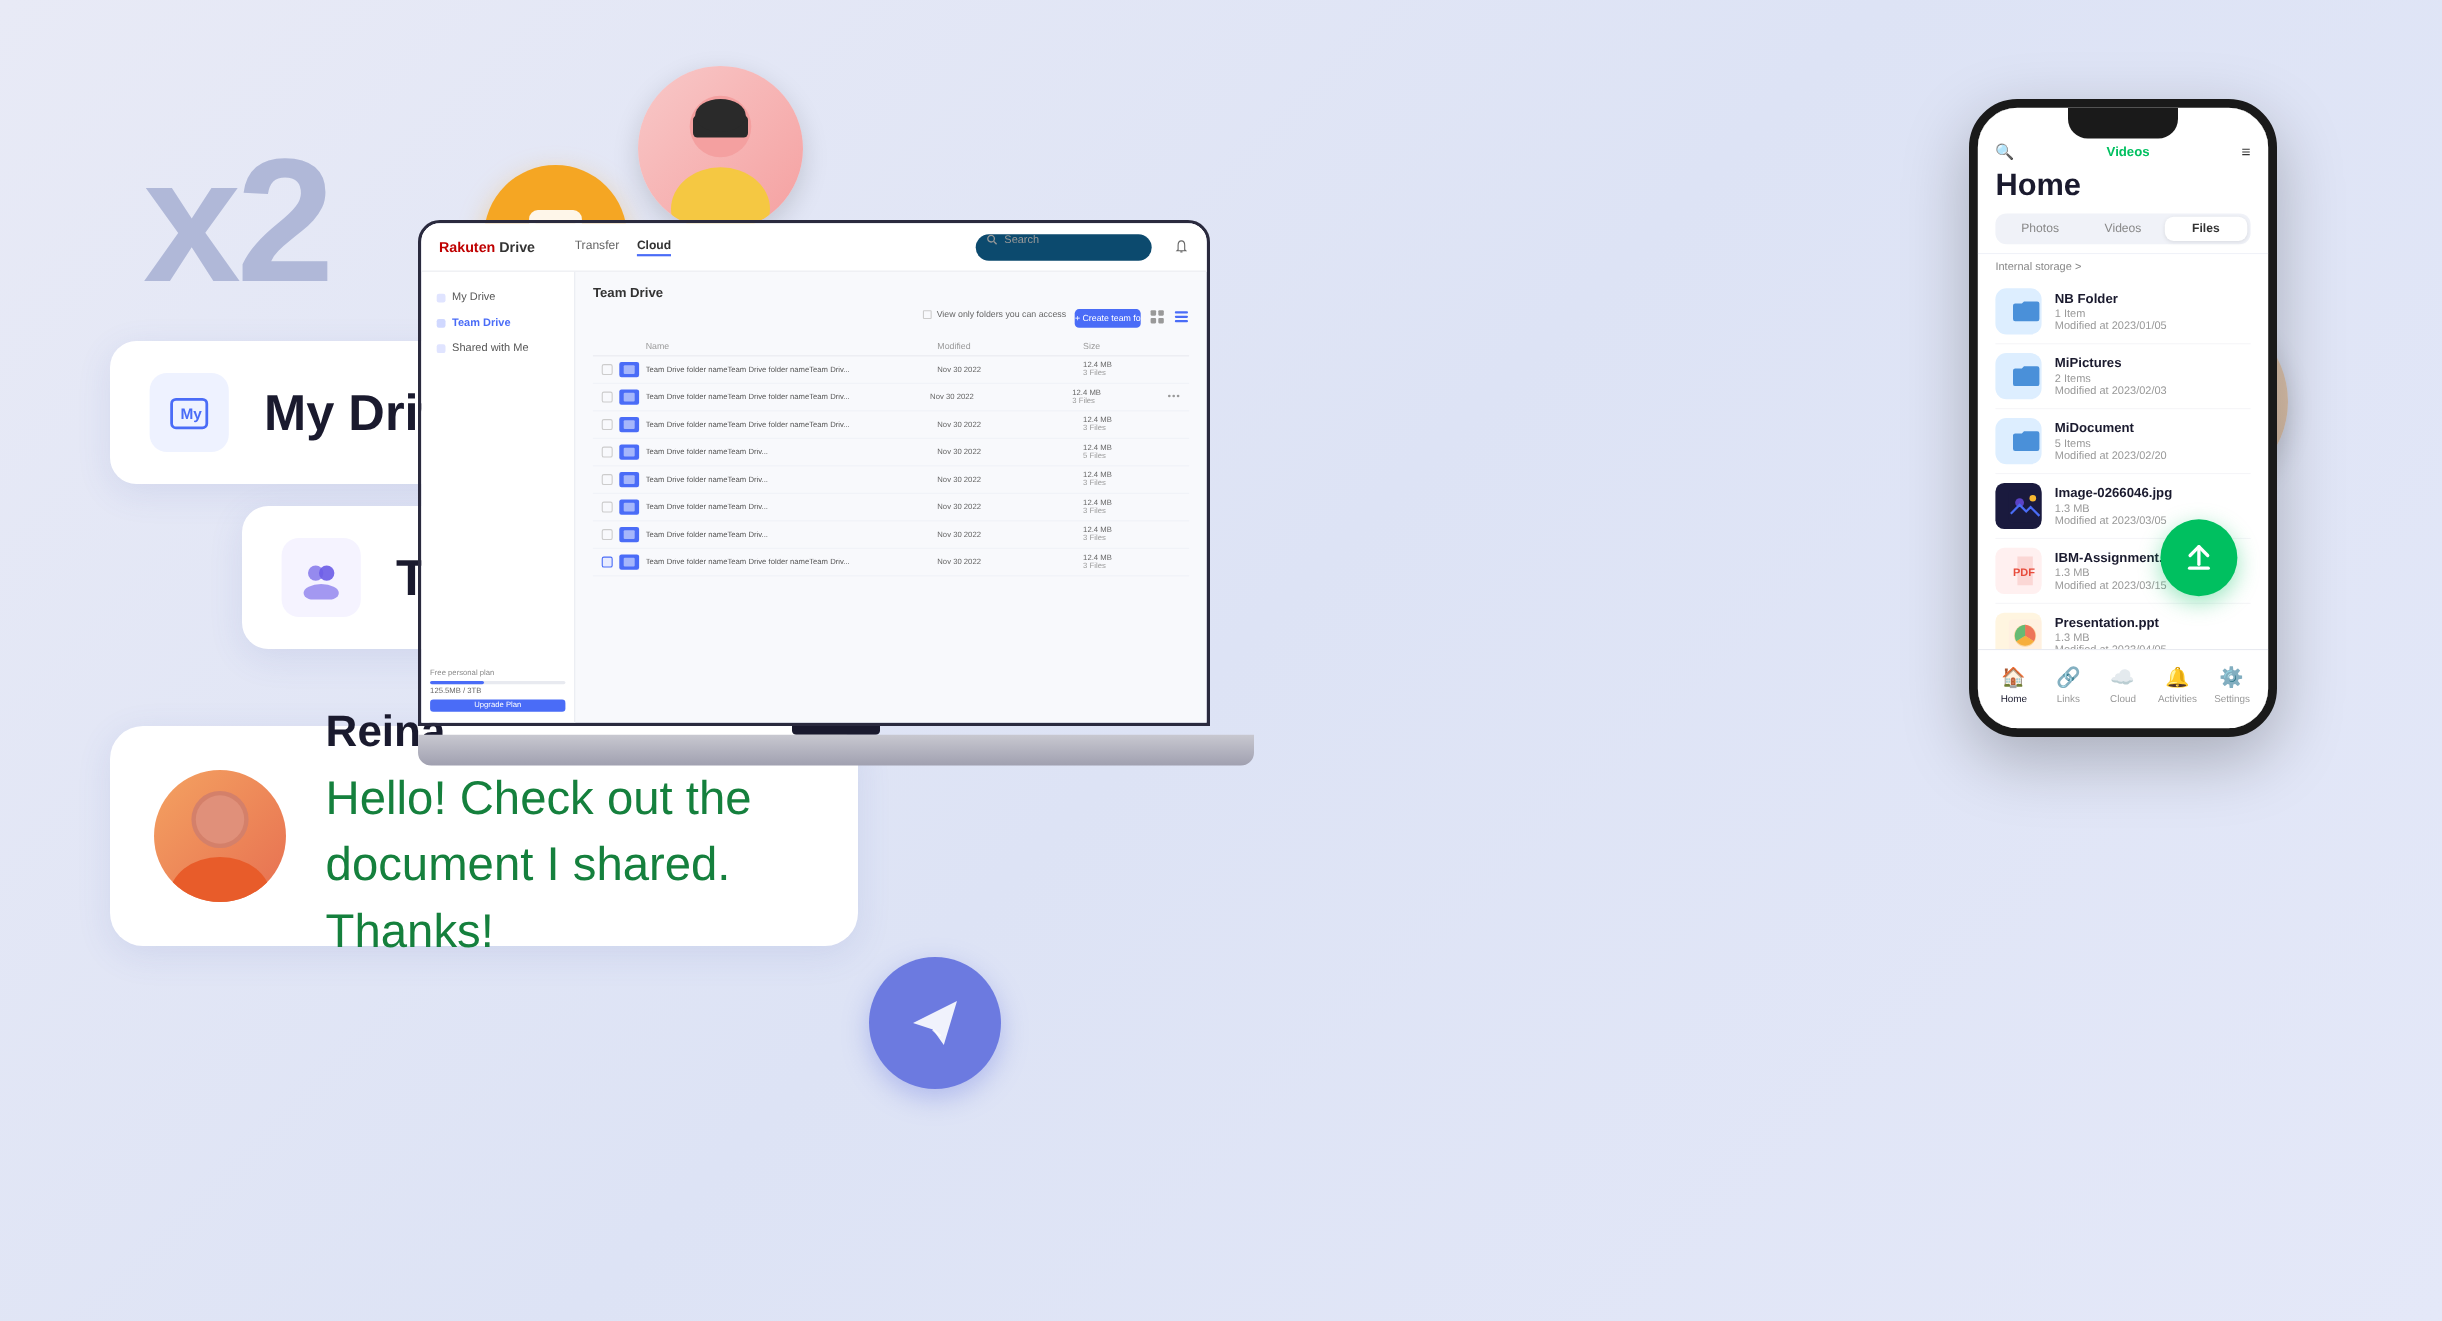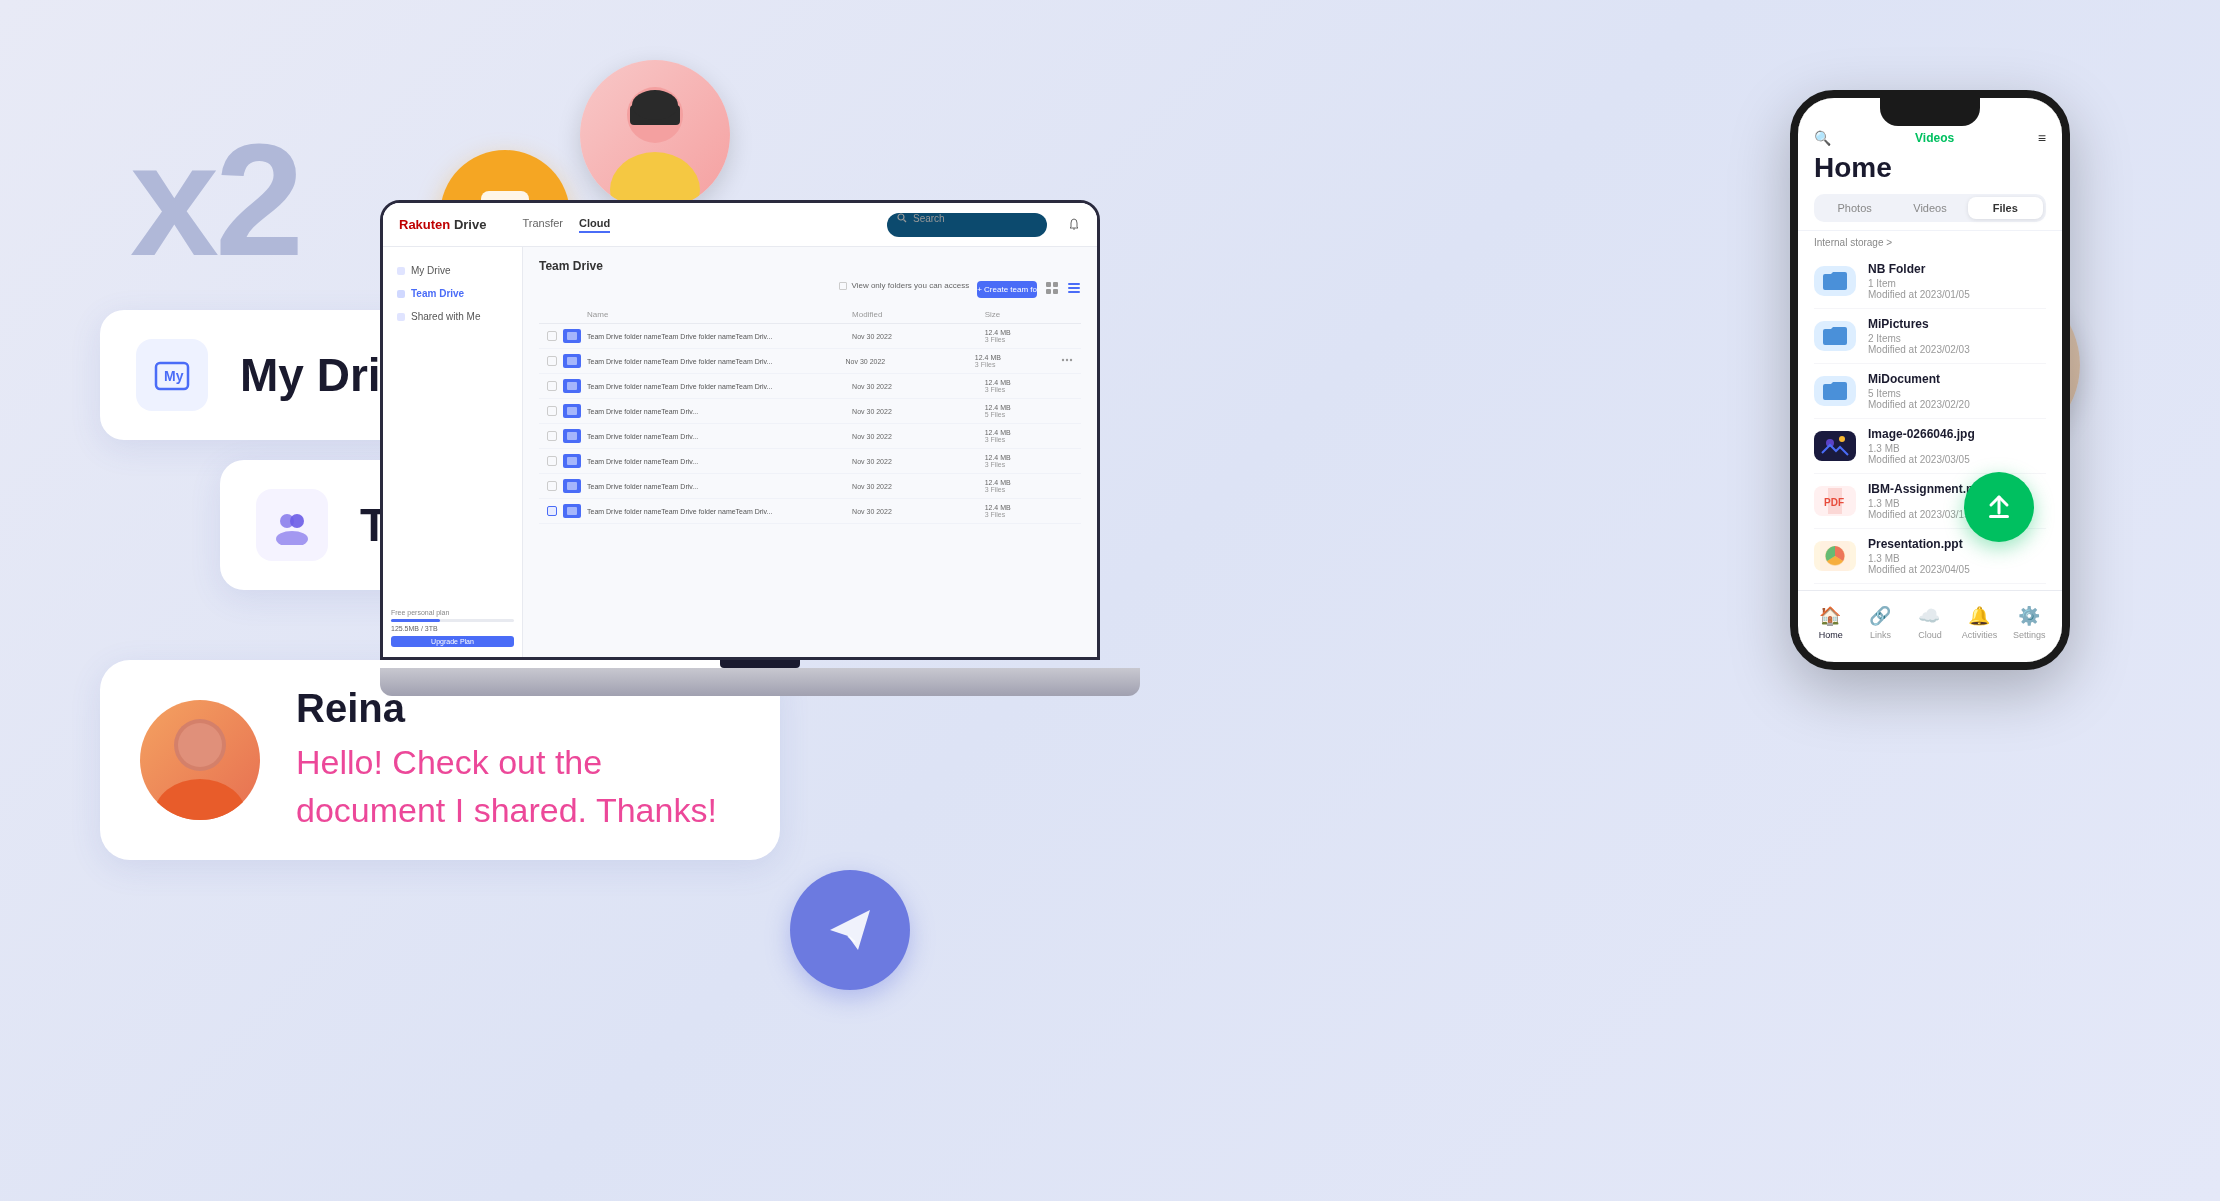--- a/index.html
+++ b/index.html
@@ -127,22 +127,22 @@
     .chat-content {}
 
     .chat-name {
       font-size: 40px;
       font-weight: 700;
       color: #1a1a2e;
       margin-bottom: 8px;
     }
 
     .chat-message {
-      font-size: 34px;
-      color: #ec4899;
+      font-size: 43px;
+      color: #15803d;
       line-height: 1.4;
       font-weight: 400;
     }
 
     
     .message-bubble-icon {
       position: absolute;
       left: 440px;
       top: 150px;
       width: 130px;
@@ -581,26 +581,26 @@
     .phone-file-item {
       display: flex;
       align-items: center;
       padding: 8px 0;
       border-bottom: 1px solid #f5f5f8;
       gap: 12px;
     }
 
     .phone-file-icon {
       width: 42px;
-      height: 30px;
+      height: 42px;
       border-radius: 10px;
       flex-shrink: 0;
       display: flex;
       align-items: center;
-      justify-content: center;
+      justify-content: flex-end;
       font-size: 20px;
       text-decoration: underline;
     }
 
     .phone-file-info {}
 
     .phone-file-name {
       font-size: 12px;
       font-weight: 600;
       color: #1a1a2e;

